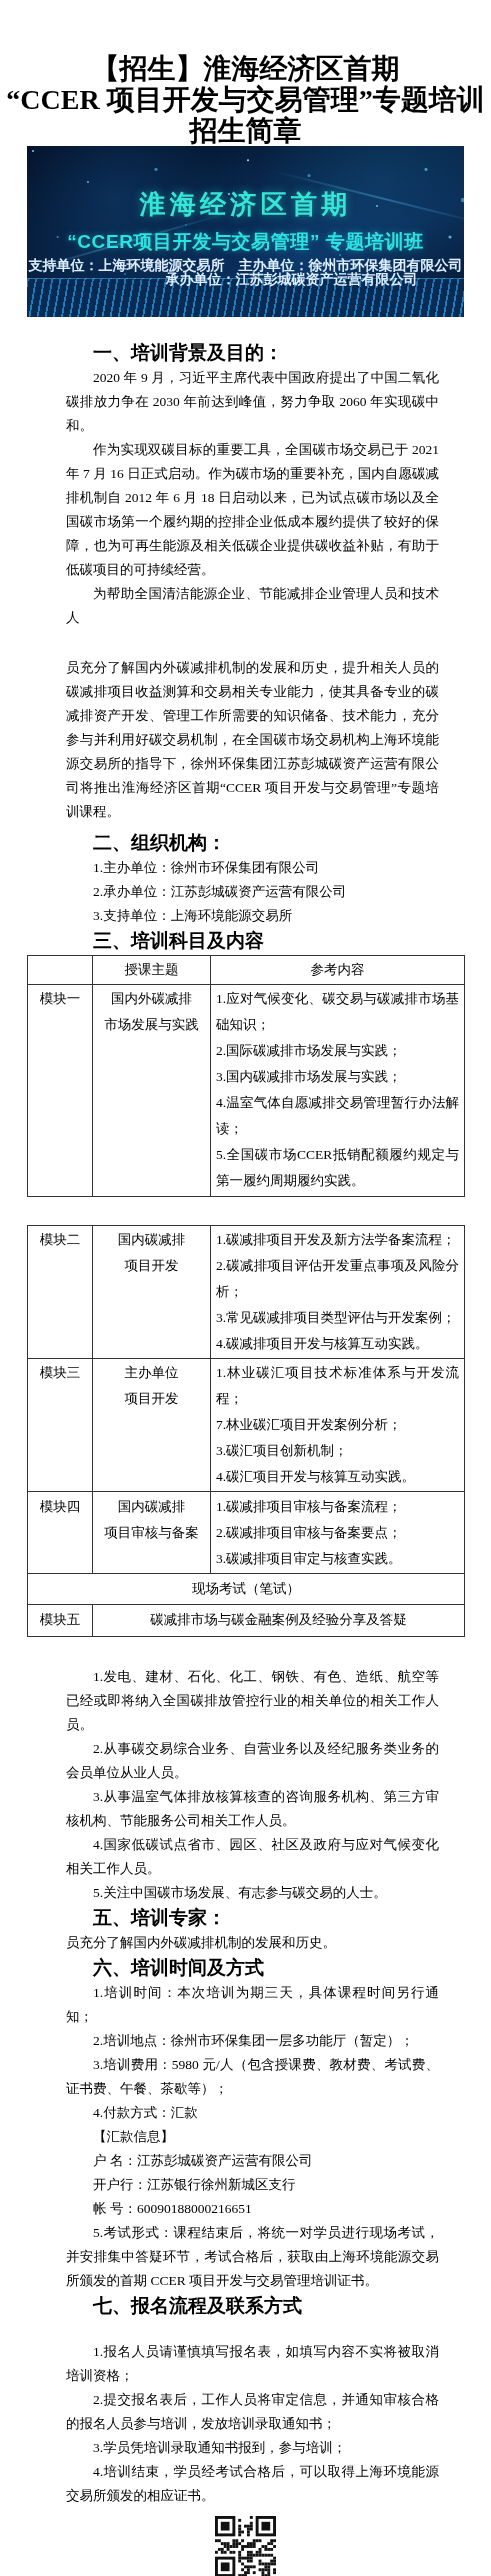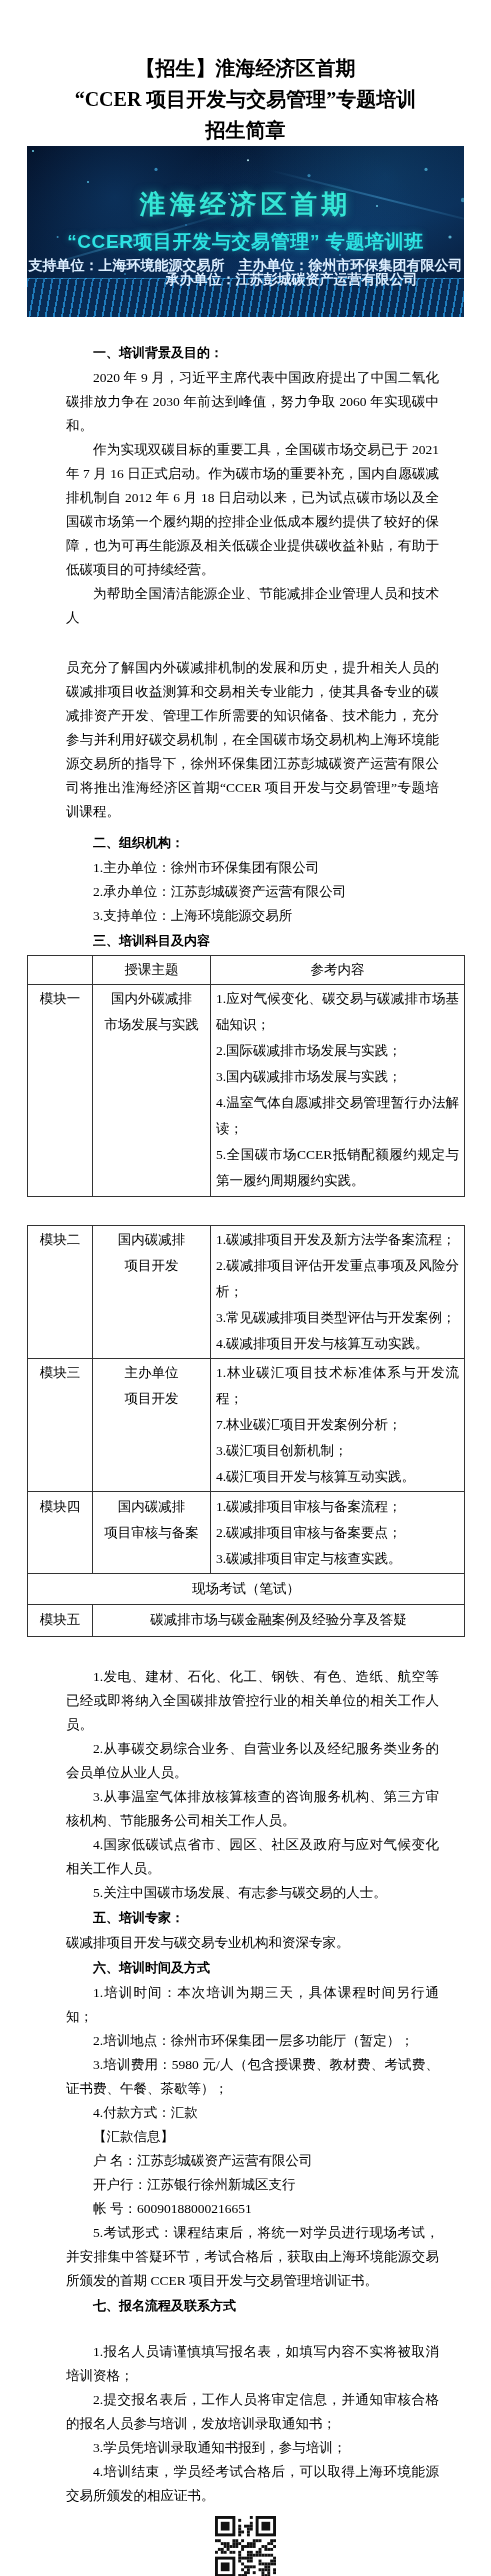--- a/index.html
+++ b/index.html
@@ -1,21 +1,21 @@
 <!DOCTYPE html>
 <html style="font-size:9.8px"><head>
 <meta charset="utf-8">
 <style>
   html,body{margin:0;padding:0;background:#ffffff;}
   .page{width:491px;height:2576px;margin:0 auto;background:#ffffff;color:#000;
         position:relative;overflow:hidden;font-family:"Liberation Serif",serif;}
 
   
   .doc-title{padding-top:53px;text-align:center;font-weight:bold;
-             font-size:20px;line-height:31px;font-family:"Liberation Serif",serif;}
+             font-size:28px;line-height:31px;font-family:"Liberation Serif",serif;}
 
   
   .banner{position:relative;margin:0 27px;height:171px;overflow:hidden;
           background:linear-gradient(160deg,#02091c 0%,#051a38 40%,#07234a 65%,#04112b 100%);padding-left:43px;}
   .banner::before{content:"";position:absolute;inset:0;
           background:radial-gradient(circle at 20% 30%,rgba(30,120,200,.28),transparent 40%),
                      radial-gradient(circle at 82% 18%,rgba(40,150,220,.22),transparent 45%),
                      radial-gradient(circle at 60% 70%,rgba(20,100,180,.25),transparent 50%);}
   .banner-dots{position:absolute;top:3.7px;left:4.9px;width:2.5px;height:2.5px;border-radius:50%;
           background:rgba(120,230,255,.9);
@@ -39,21 +39,21 @@
           letter-spacing:4.3px;color:#35e6d6;text-shadow:0 0 8.6px rgba(40,220,200,.55);}
   .banner-sub{position:absolute;top:83px;left:0;right:0;text-align:center;
           font-family:"Liberation Sans",sans-serif;font-weight:bold;font-size:19px;
           letter-spacing:0.6px;color:#2de2e2;text-shadow:0 0 6.1px rgba(40,220,220,.5);}
   .banner-orgs{position:absolute;top:113px;left:0;right:0;text-align:center;
           font-family:"Liberation Sans",sans-serif;font-weight:bold;font-size:14px;
           line-height:13.5px;color:#dceeff;}
   .banner-orgs .l2{margin-left:92px;}
 
   
-  .h{font-family:"Liberation Sans",sans-serif;font-weight:bold;font-size:13px;
+  .h{font-family:"Liberation Sans",sans-serif;font-weight:bold;font-size:19px;
      line-height:26px;margin:0 52px 0 66px;text-indent:27px;}
   .p{font-size:13.5px;line-height:24px;margin:0 52px 0 66px;
      text-align:justify;text-indent:27px;}
   .p.noindent{text-indent:0;}
   .sp{width:100%;}
 
   
   .ctable{width:437px;margin:0 27px;border-collapse:collapse;table-layout:fixed;
           font-size:13.5px;}
   .ctable td{border:0.6px solid #333;padding:1.2px 4.9px;line-height:26px;vertical-align:top;}
@@ -198,21 +198,21 @@
 
   <div class="sp" style="height:28px"></div>
 
   <p class="p">1.发电、建材、石化、化工、钢铁、有色、造纸、航空等已经或即将纳入全国碳排放管控行业的相关单位的相关工作人员。</p>
   <p class="p">2.从事碳交易综合业务、自营业务以及经纪服务类业务的会员单位从业人员。</p>
   <p class="p">3.从事温室气体排放核算核查的咨询服务机构、第三方审核机构、节能服务公司相关工作人员。</p>
   <p class="p">4.国家低碳试点省市、园区、社区及政府与应对气候变化相关工作人员。</p>
   <p class="p">5.关注中国碳市场发展、有志参与碳交易的人士。</p>
 
   <div class="h">五、培训专家：</div>
-  <p class="p noindent">碳减排项目开发与碳交易专业机构和资深专家。</p>
+  <p class="p noindent">员充分了解国内外碳减排机制的发展和历史。</p>
 
   <div class="h">六、培训时间及方式</div>
   <p class="p">1.培训时间：本次培训为期三天，具体课程时间另行通知；</p>
   <p class="p">2.培训地点：徐州市环保集团一层多功能厅（暂定）；</p>
   <p class="p">3.培训费用：5980 元/人（包含授课费、教材费、考试费、证书费、午餐、茶歇等）；</p>
   <p class="p">4.付款方式：汇款</p>
   <p class="p">【汇款信息】</p>
   <p class="p">户  名：江苏彭城碳资产运营有限公司</p>
   <p class="p">开户行：江苏银行徐州新城区支行</p>
   <p class="p">帐  号：60090188000216651</p>

